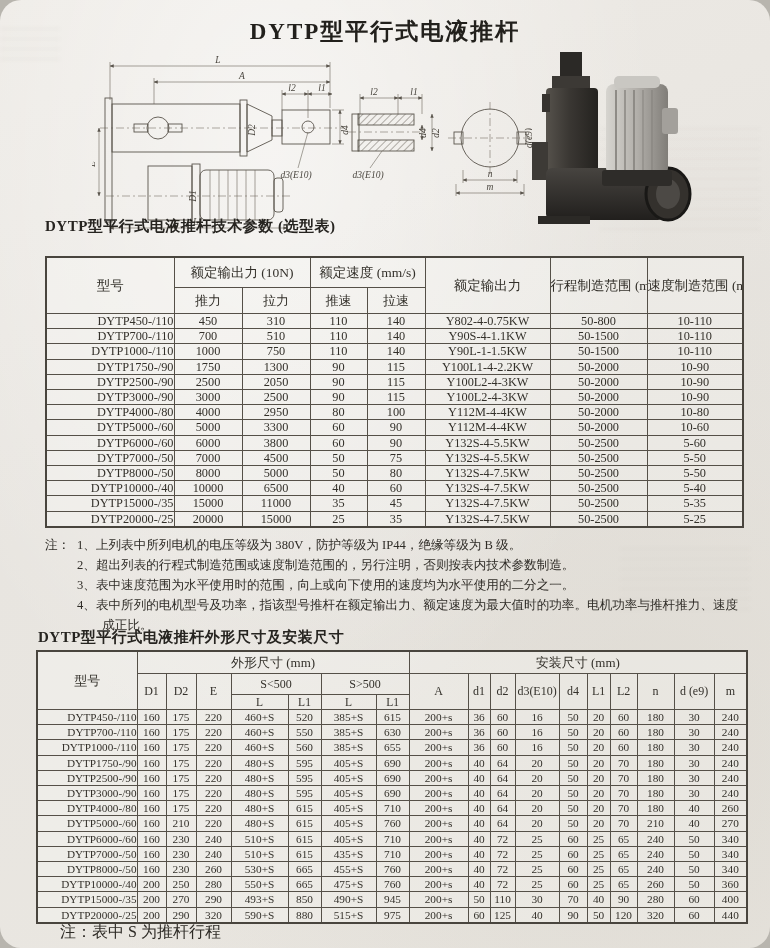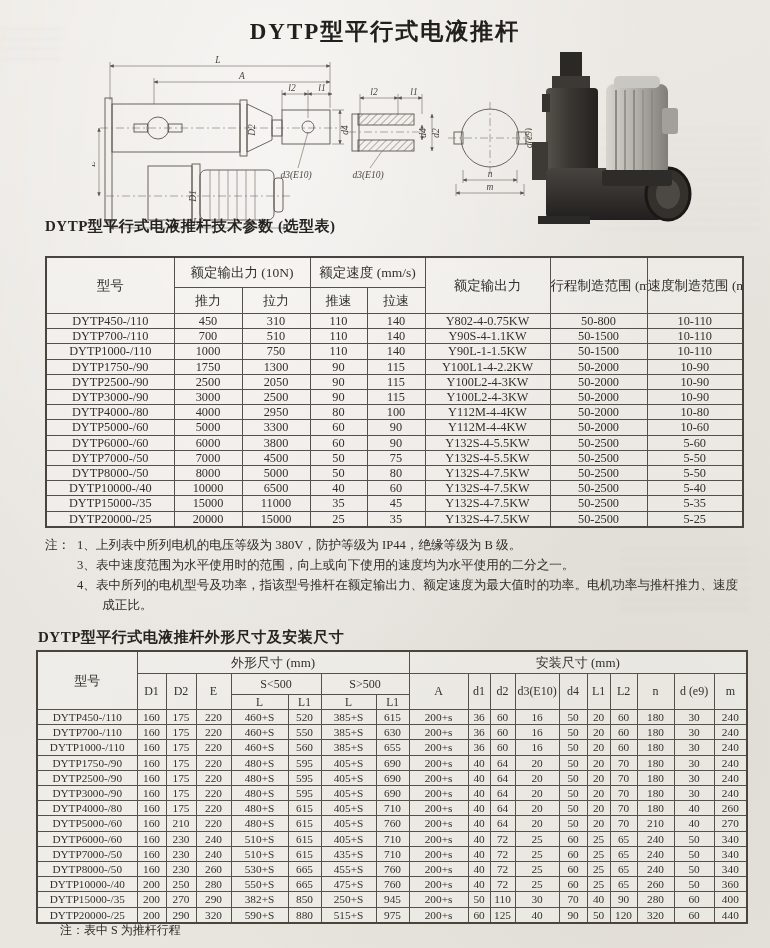--- a/index.html
+++ b/index.html
@@ -3,20 +3,21 @@
 <meta charset="utf-8">
 <style>
   html,body{margin:0;padding:0;background:#b8b5ae;}
   .page{
     position:relative;width:770px;height:948px;overflow:hidden;
     font-family:"Liberation Serif","DejaVu Serif",serif;color:#312e29;
     background:
       radial-gradient(ellipse at 35% 15%, rgba(255,255,255,0.55), rgba(255,255,255,0) 55%),
       radial-gradient(ellipse at 85% 80%, rgba(205,200,190,0.35), rgba(205,200,190,0) 60%),
       linear-gradient(160deg,#edeae5 0%,#e8e5e0 45%,#eae7e1 100%);
+    border-radius: 21px;
   }
   .ghost-box{position:absolute;opacity:0.07;filter:blur(2px);pointer-events:none;background:
      repeating-linear-gradient(0deg,#8a857c 0 2px,transparent 2px 10px);}
   .title{position:absolute;top:16px;left:0;width:100%;text-align:center;
     font-size:23px;font-weight:bold;letter-spacing:2px;color:#22201c;}
   .section-title{position:absolute;font-size:15px;font-weight:bold;color:#262420;letter-spacing:0.5px;}
   .sec1{top:217px;left:45px;}
   .sec2{top:628px;left:38px;}
 
   
@@ -36,30 +37,30 @@
   .tbl1{top:256px;left:45px;width:697px;font-size:12.5px;}
   .tbl1{border:2px solid #49453e;}
   .tbl1 thead tr:nth-child(1) th{height:29px;font-size:13.5px;}
   .tbl1 thead tr:nth-child(2) th{height:25px;font-size:13px;}
   .tbl1 tbody td{height:14.2px;line-height:14.2px;font-size:12.3px;}
   .tbl2{top:650px;left:36px;width:710px;font-size:12px;border:2px solid #49453e;}
   .tbl2 thead tr:nth-child(1) th{height:21px;font-size:13px;}
   .tbl2 thead tr:nth-child(2) th{height:20px;font-size:12px;}
   .tbl2 thead tr:nth-child(3) th{height:14px;font-size:11.5px;}
   .tbl2 tbody td{height:14.2px;line-height:14.2px;font-size:11.3px;}
-  td.model{font-size:11.8px;}
+  td.model{font-size:11.8px;text-align:right;}
   .tbl2 td.model{font-size:11.2px;}
 
   
   .notes{position:absolute;top:536px;left:45px;width:702px;font-size:12.6px;
     line-height:1.58;color:#2e2b26;display:flex;}
   .notes-label{width:32px;flex:none;}
   .notes-body{flex:1;}
   .note-item{padding-left:2em;text-indent:-2em;}
-  .footnote{position:absolute;top:922px;left:60px;font-size:12px;color:#2e2b26;}
+  .footnote{position:absolute;top:922px;left:60px;font-size:16px;color:#2e2b26;}
 </style>
 </head>
 <body>
 
 <div class="page">
 
   <div class="ghost-box" style="left:600px;top:120px;width:160px;height:110px;"></div>
   <div class="ghost-box" style="left:620px;top:540px;width:130px;height:70px;"></div>
   <div class="ghost-box" style="left:0px;top:20px;width:60px;height:40px;"></div>
 
@@ -392,20 +393,21 @@
           <td>50-2500</td>
           <td>5-25</td>
         </tr>
       </tbody>
   </table>
 
   <div class="notes">
     <div class="notes-label">注：</div>
     <div class="notes-body">
       <div class="note-item">1、上列表中所列电机的电压等级为 380V，防护等级为 IP44，绝缘等级为 B 级。</div>
+      <div class="note-item">2、超出列表的行程式制造范围或速度制造范围的，另行注明，否则按表内技术参数制造。</div>
       <div class="note-item">3、表中速度范围为水平使用时的范围，向上或向下使用的速度均为水平使用的二分之一。</div>
       <div class="note-item">4、表中所列的电机型号及功率，指该型号推杆在额定输出力、额定速度为最大值时的功率。电机功率与推杆推力、速度成正比。</div>
     </div>
   </div>
 
   <div class="section-title sec2">DYTP型平行式电液推杆外形尺寸及安装尺寸</div>
 
   <table class="tbl tbl2">
     <colgroup>
       <col style="width:100px">
@@ -696,23 +698,23 @@
           <td>65</td>
           <td>260</td>
           <td>50</td>
           <td>360</td>
         </tr>
         <tr>
           <td class="model">DYTP15000-/35</td>
           <td>200</td>
           <td>270</td>
           <td>290</td>
-          <td>382+S</td>
+          <td>493+S</td>
           <td>850</td>
-          <td>250+S</td>
+          <td>490+S</td>
           <td>945</td>
           <td>200+s</td>
           <td>50</td>
           <td>110</td>
           <td>30</td>
           <td>70</td>
           <td>40</td>
           <td>90</td>
           <td>280</td>
           <td>60</td>

